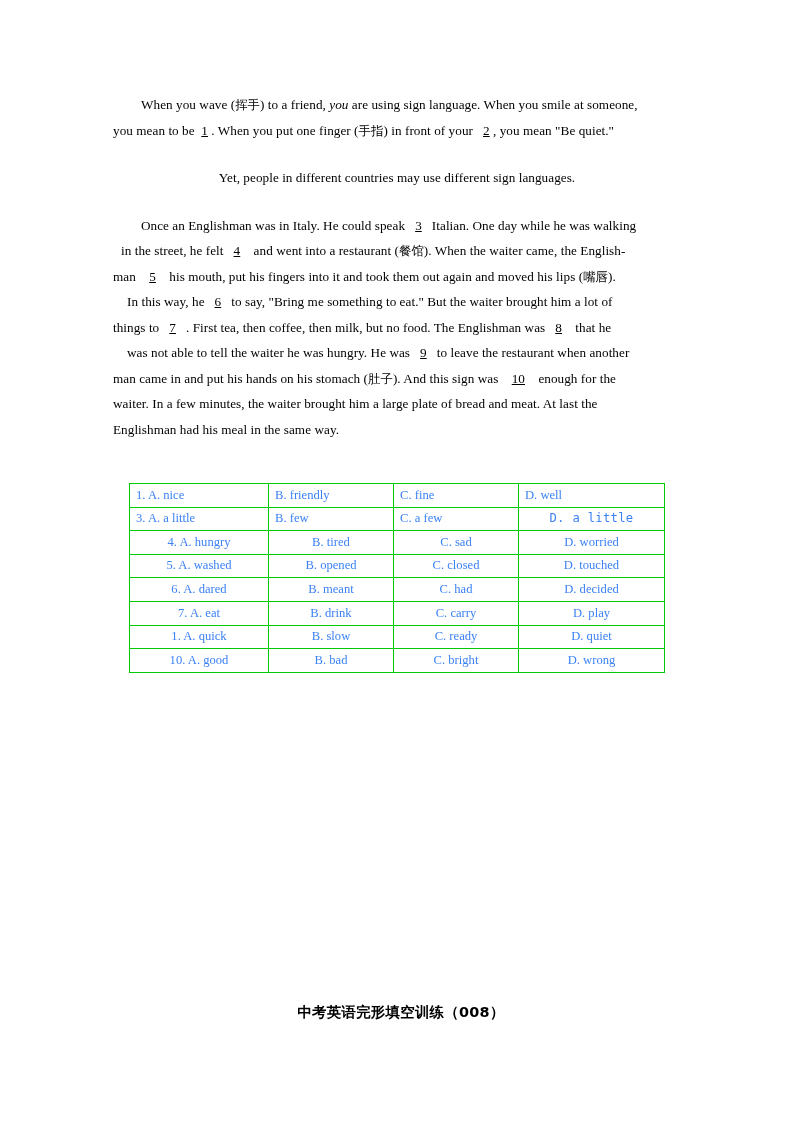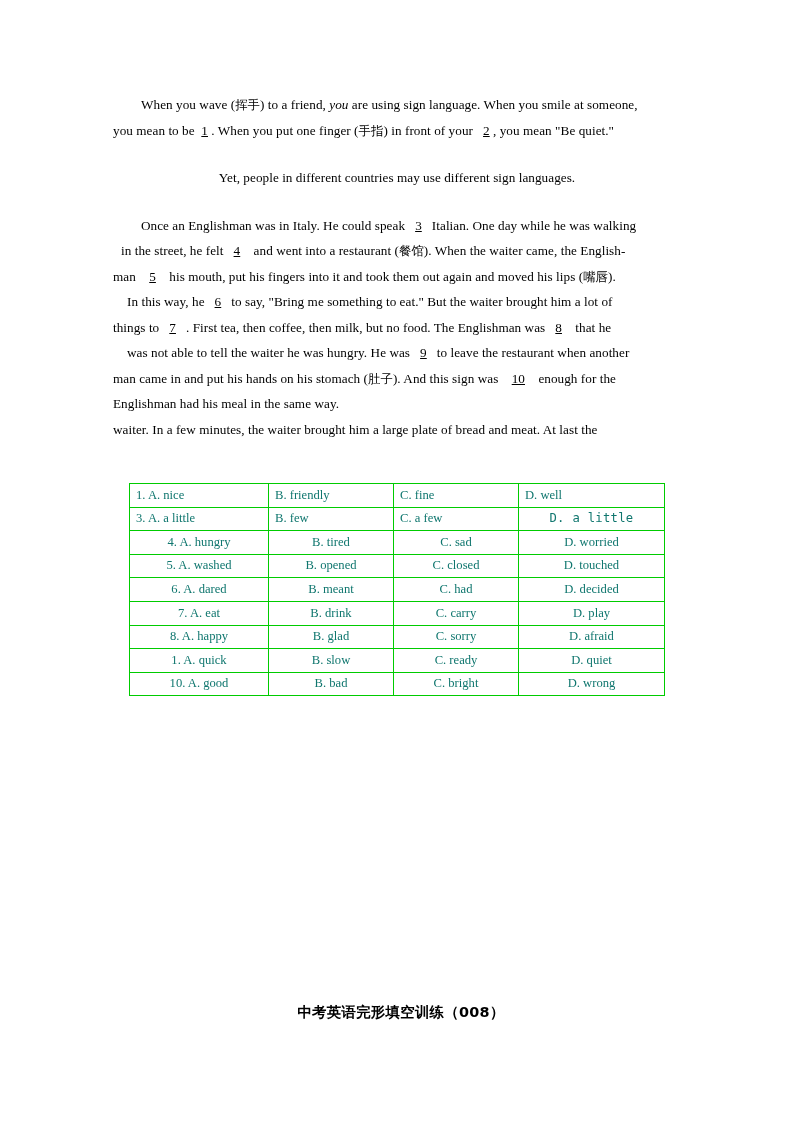--- a/index.html
+++ b/index.html
@@ -74,21 +74,21 @@
 
   
   .opt-table {
     position: absolute;
     left: 129px;
     top: 483px;
     width: 535px;
     border-collapse: collapse;
     table-layout: fixed;
     font-size: 12.6px;
-    color: #0f766e;
+    color: #3b82f6;
   }
   .opt-table td {
     border: 1px solid #00cc00;
     height: 22.6px;
     padding: 0 0 0 6px;
     vertical-align: middle;
     font-family: "Liberation Serif", "DejaVu Serif", serif;
     line-height: 1.05;
     white-space: nowrap;
     overflow: hidden;
@@ -180,22 +180,22 @@
       </span>
       <span class="ln" style="display:block;">
         things to&nbsp;&nbsp; <span class="blank">7</span>&nbsp;&nbsp; . First tea, then coffee, then milk, but no food. The Englishman was&nbsp;&nbsp; <span class="blank">8</span>&nbsp;&nbsp;&nbsp; that he
       </span>
       <span class="ln" style="display:block; padding-left:14px;">
         was not able to tell the waiter he was hungry. He was&nbsp;&nbsp; <span class="blank">9</span>&nbsp;&nbsp; to leave the restaurant when another
       </span>
       <span class="ln" style="display:block;">
         man came in and put his hands on his stomach (<span class="cjk">肚子</span>). And this sign was&nbsp;&nbsp;&nbsp; <span class="blank">10</span>&nbsp;&nbsp;&nbsp; enough for the
       </span>
+      <span class="ln ctr" style="display:block;">waiter. In a few minutes, the waiter brought him a large plate of bread and meat. At last the</span>
       <span class="ln ctr" style="display:block;">Englishman had his meal in the same way.</span>
-      <span class="ln ctr" style="display:block;">waiter. In a few minutes, the waiter brought him a large plate of bread and meat. At last the</span>
     </div>
 
   </div>
 
   <table class="opt-table">
     <colgroup>
       <col class="c1">
         <col class="c2">
         <col class="c3">
         <col class="c4">
@@ -231,26 +231,20 @@
         <td>C. had</td>
         <td>D. decided</td>
       </tr>
       <tr class="centered">
         <td>7. A. eat</td>
         <td>B. drink</td>
         <td>C. carry</td>
         <td>D. play</td>
       </tr>
       <tr class="centered">
-        <td>8. A. happy</td>
-        <td>B. glad</td>
-        <td>C. sorry</td>
-        <td>D. afraid</td>
-      </tr>
-      <tr class="centered">
         <td>1. A. quick</td>
         <td>B. slow</td>
         <td>C. ready</td>
         <td>D. quiet</td>
       </tr>
       <tr class="centered">
         <td>10. A. good</td>
         <td>B. bad</td>
         <td>C. bright</td>
         <td>D. wrong</td>

